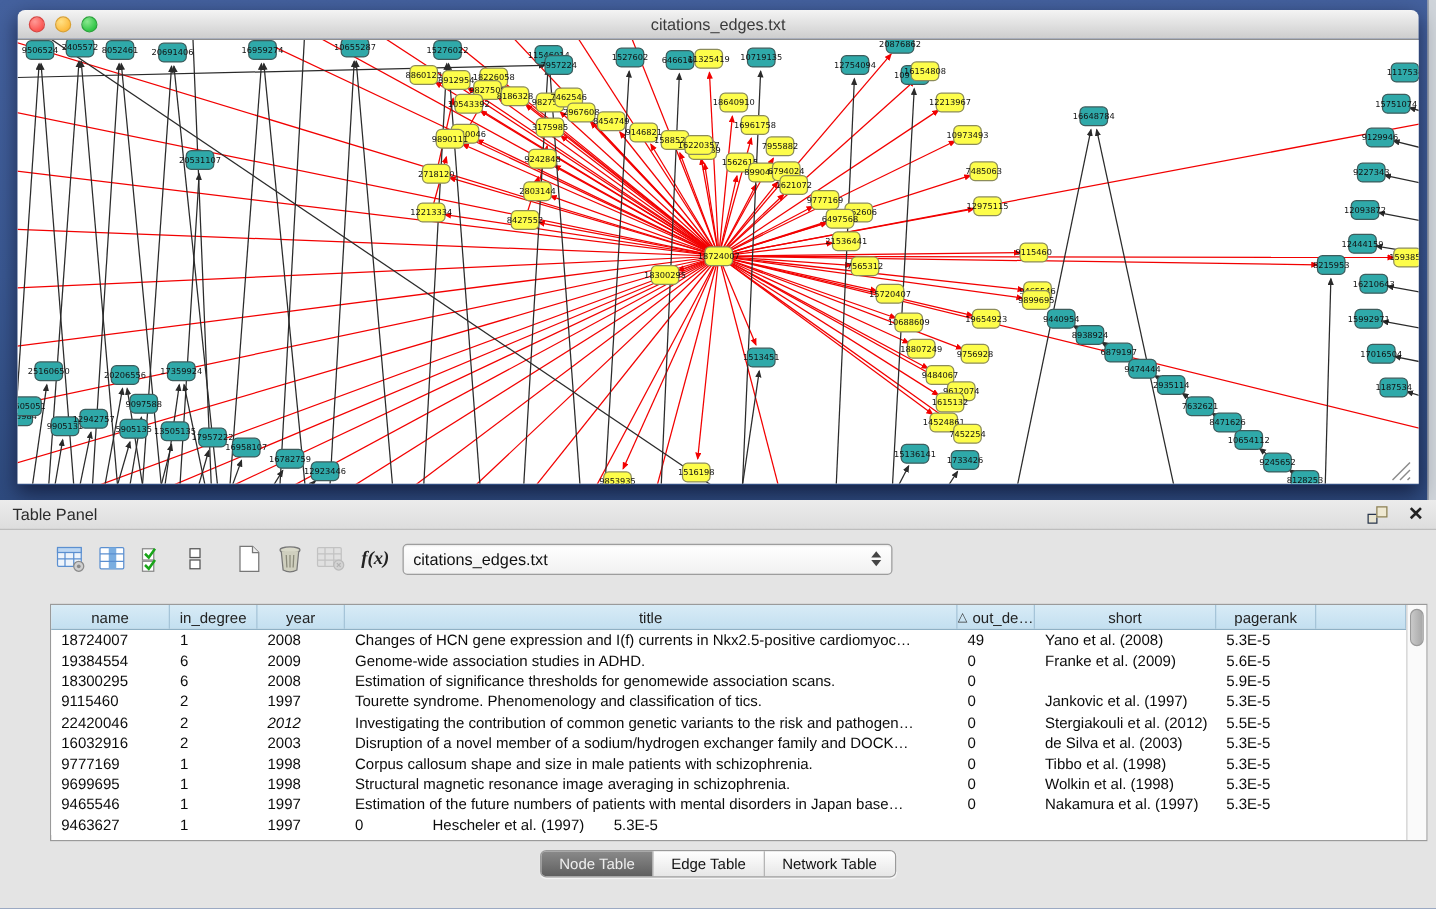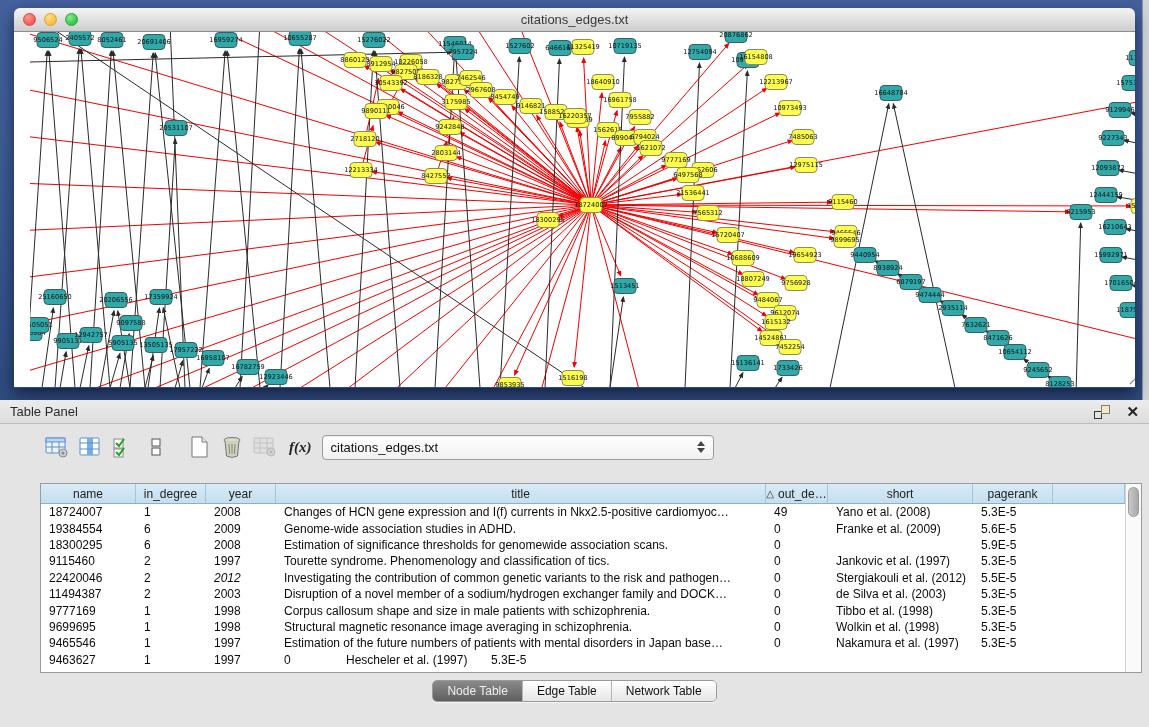--- a/index.html
+++ b/index.html
@@ -17,21 +17,21 @@
   .titlebar { height:24px; border-radius:6px 6px 0 0;
     background:linear-gradient(180deg,#f4f4f4,#cdcdcd);
     border-bottom:1px solid #8e8e8e; position:relative;
     display:flex; align-items:center; }
   .lights { position:absolute; left:9px; top:5px; display:flex; gap:8px; }
   .light { width:13px; height:13px; border-radius:50%; }
   .light.r { background:radial-gradient(circle at 35% 30%,#ff9a96,#fc5753 70%); border:1px solid #d94643; }
   .light.y { background:radial-gradient(circle at 35% 30%,#ffe084,#fdbc40 70%); border:1px solid #d9a133; }
   .light.g { background:radial-gradient(circle at 35% 30%,#8ae88f,#33c748 70%); border:1px solid #2aa33b; }
   .win-title { flex:1; text-align:center; font-size:13px; color:#3a3a3a; }
-  .canvas { position:relative; width:1121px; height:355px; background:#ffffff; overflow:hidden;padding-left:16px; }
+  .canvas { position:relative; width:1121px; height:355px; background:#ffffff; overflow:hidden; }
   .canvas svg { display:block; }
 
   
   .table-panel { position:absolute; left:0; top:400px; width:1149px; height:327px;
     background:#e4e4e4; border-top:1px solid #1c3songs460; }
   .panel-header { height:24px; background:linear-gradient(180deg,#ececec,#dddddd);
     border-bottom:1px solid #bdbdbd; display:flex; align-items:center; padding:0 10px; }
   .panel-title { font-size:13px; color:#2b2b2b; }
   .panel-header .spacer { flex:1; }
   .float-icon { width:16px; height:14px; position:relative; margin-right:16px; cursor:default; }
@@ -888,21 +888,21 @@
               <div class="t-cell" style="width: 95px;">22420046</div>
               <div class="t-cell" style="width: 70px;">2</div>
               <div class="t-cell" style="width: 70px; font-style: italic;">2012</div>
               <div class="t-cell" style="width: 490px;">Investigating the contribution of common genetic variants to the risk and pathogen…</div>
               <div class="t-cell" style="width: 62px;">0</div>
               <div class="t-cell" style="width: 145px;">Stergiakouli et al. (2012)</div>
               <div class="t-cell" style="width: 80px;">5.5E-5</div>
               <div class="t-cell" style="width: 72px;"></div>
             </div>
             <div class="t-row">
-              <div class="t-cell" style="width: 95px;">11494387</div>
+              <div class="t-cell" style="width: 95px;">16032916</div>
               <div class="t-cell" style="width: 70px;">2</div>
               <div class="t-cell" style="width: 70px;">2003</div>
               <div class="t-cell" style="width: 490px;">Disruption of a novel member of a sodium/hydrogen exchanger family and DOCK…</div>
               <div class="t-cell" style="width: 62px;">0</div>
               <div class="t-cell" style="width: 145px;">de Silva et al. (2003)</div>
               <div class="t-cell" style="width: 80px;">5.3E-5</div>
               <div class="t-cell" style="width: 72px;"></div>
             </div>
             <div class="t-row">
               <div class="t-cell" style="width: 95px;">9777169</div>

